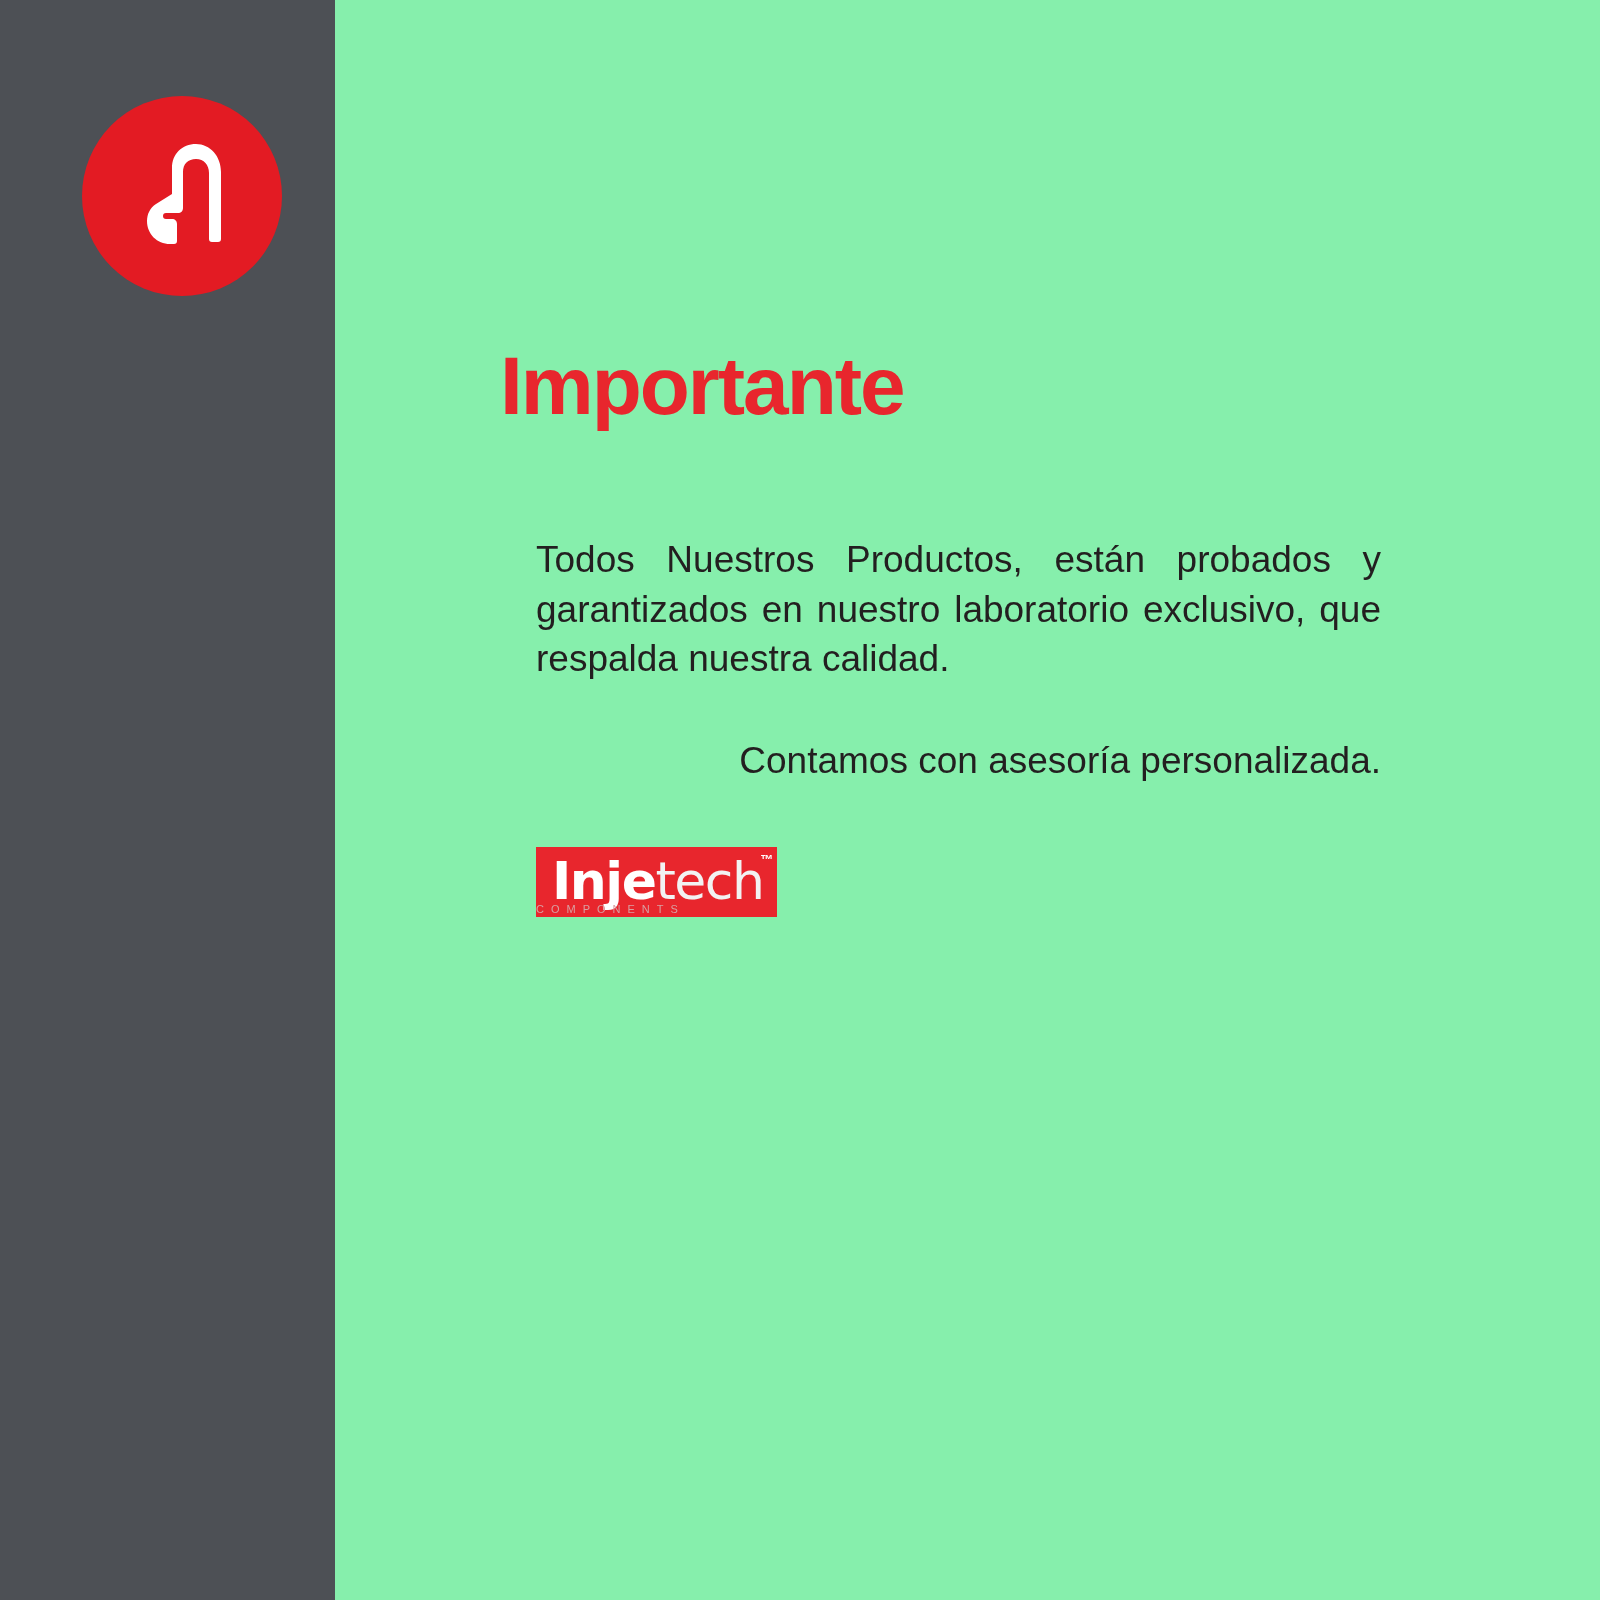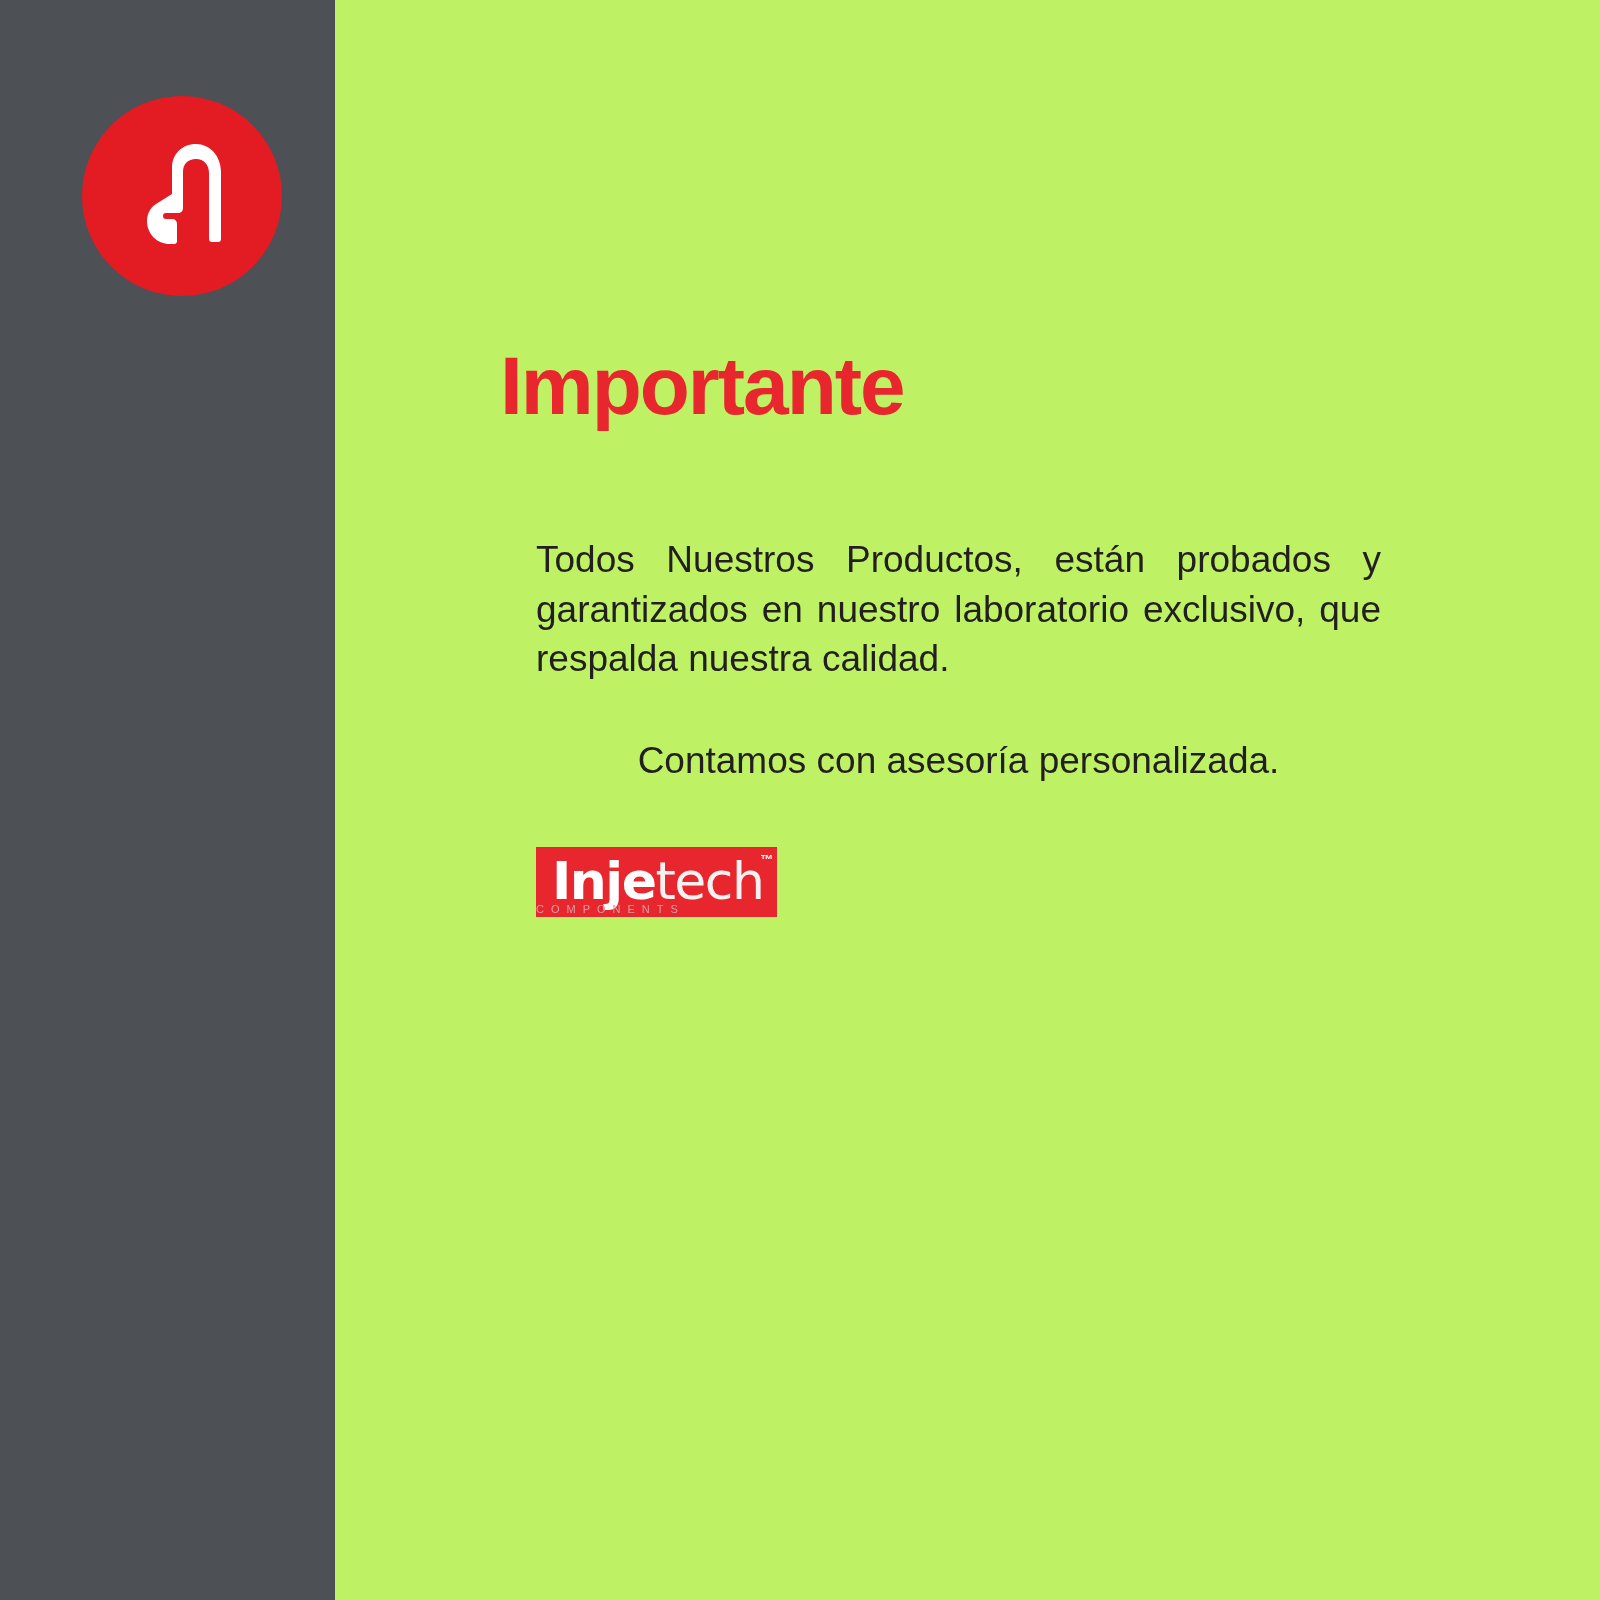--- a/index.html
+++ b/index.html
@@ -40,21 +40,21 @@
     justify-content: center;
   }
   .logo-badge svg {
     width: 120px;
     height: 120px;
     display: block;
   }
   .content {
     flex: 1 1 auto;
     position: relative;
-    background: #bef264;
+    background: #86efac;
     padding-left: 165px;
     padding-right: 120px;
     box-sizing: border-box;
   }
   .title {
     margin: 0;
     padding-top: 345px;
     font-size: 82px;
     line-height: 1;
     font-weight: bold;
@@ -70,21 +70,21 @@
     font-size: 37px;
     line-height: 1.34;
     color: #231f20;
     text-align: justify;
     margin: 0 0 52px 0;
   }
   .para:last-of-type {
     margin-bottom: 0;
   }
   .para.no-justify {
-    text-align: center;
+    text-align: right;
   }
   .para b {
     font-weight: bold;
   }
   .brand-logo {
     margin-top: 62px;
     display: inline-block;
     background: #e8262d;
     padding: 8px 14px 10px 16px;
     position: relative;

